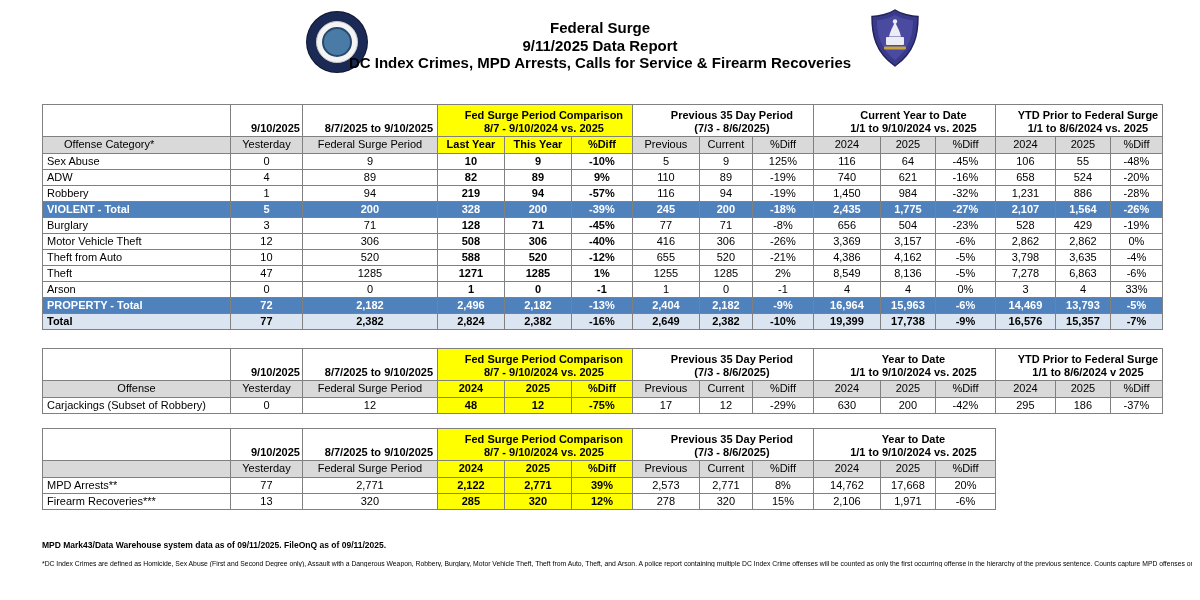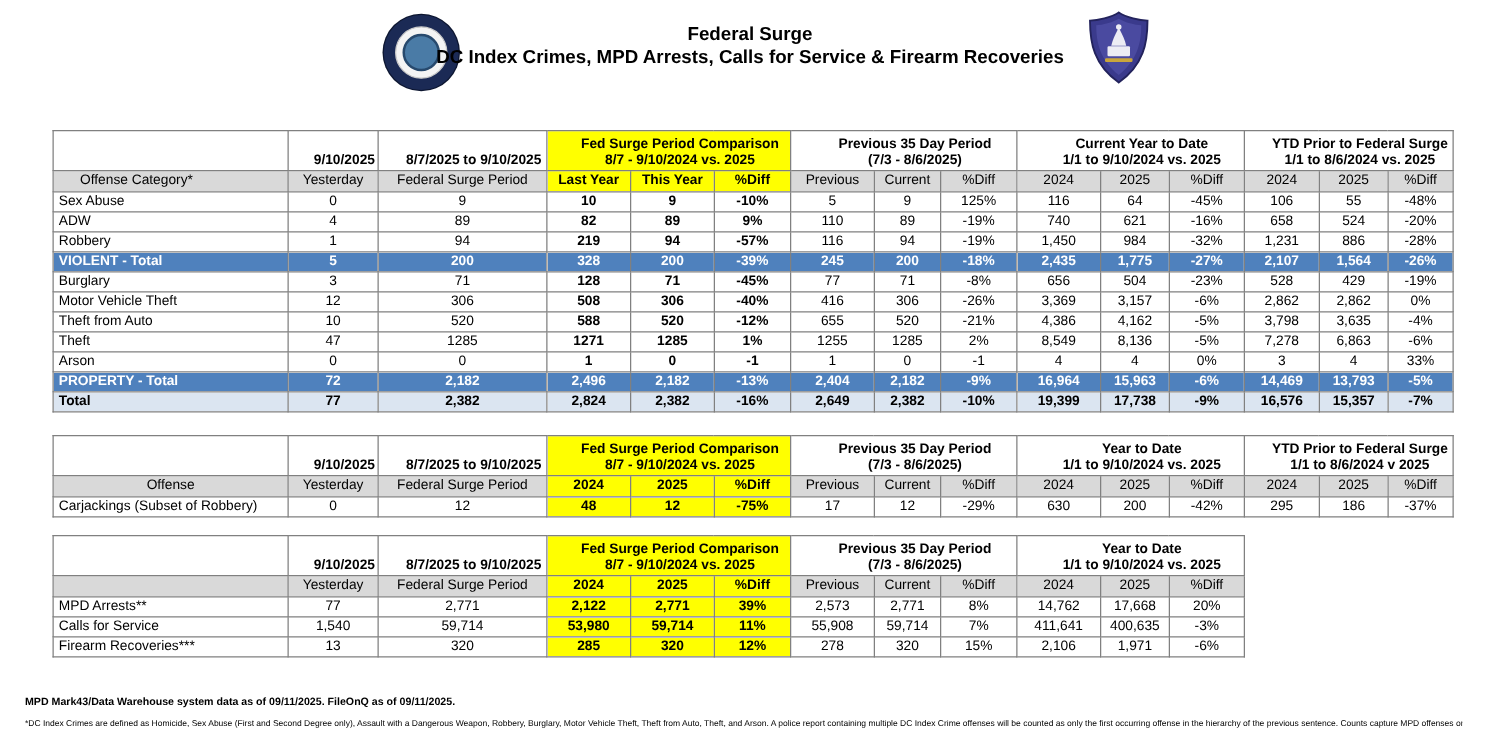--- a/index.html
+++ b/index.html
@@ -48,35 +48,36 @@
   .rpt .gh.yellow { background: var(--yellow, #FFFF00); }
   .rpt .sh { height: 17px; background: var(--grey, #D9D9D9); }
   .rpt .sh.yellow { background: var(--yellow, #FFFF00); font-weight: bold; }
   .rpt .sh.first-left { text-align: left; padding-left: 21px; }
   .rpt td.lbl { text-align: left; padding-left: 4px; }
   .rpt td.fsb { font-weight: bold; }
   .rpt td.yellow { background: var(--yellow, #FFFF00); font-weight: bold; }
   .rpt tr.section-total td { background: var(--blue, #4F81BD); color: #fff; font-weight: bold; }
   .rpt tr.grand-total td { background: var(--lightblue, #DBE5F1); font-weight: bold; }
 
-  .footnotes { margin-left: 20px; margin-top: 30px; width: 1150px; }
+  .footnotes { margin-left: 42px; margin-top: 30px; width: 1150px; }
   .fn-bold { font-size: 8.5px; font-weight: bold; }
   .fn-small { font-size: 6.8px; margin-top: 10px; white-space: nowrap; overflow: hidden; width: 1150px; }
 </style>
 </head>
 <body>
 
 <div class="hdr">
   <div class="logo-seal">
     <div class="ring">
       <div class="core"></div>
     </div>
   </div>
   <div class="hdr-title">
     <div>Federal Surge</div>
+    <div>9/11/2025 Data Report</div>
     <div>DC Index Crimes, MPD Arrests, Calls for Service &amp; Firearm Recoveries</div>
   </div>
   <div class="logo-badge">
     <svg width="54" height="60" viewBox="0 0 54 60">
       <path d="M27 2 C21 6 10 8.5 4 8.5 C4 26 7 44 27 58 C47 44 50 26 50 8.5 C44 8.5 33 6 27 2 Z" fill="#3A3A8C" stroke="#23235C" stroke-width="1.5"></path>
       <path d="M27 7 C22 10 14 12 9 12.2 C9 26 12 40 27 52 C42 40 45 26 45 12.2 C40 12 32 10 27 7 Z" fill="#4A4AA0"></path>
       <circle cx="27" cy="13.5" r="2.2" fill="#ECECF4"></circle>
       <path d="M27 14 C24 20 22 24 21 28.5 L33 28.5 C32 24 30 20 27 14 Z" fill="#ECECF4"></path>
       <rect x="18" y="29" width="18" height="8" rx="1" fill="#ECECF4"></rect>
       <rect x="16" y="38.5" width="22" height="3" rx="1" fill="#C9A53C"></rect>
@@ -474,34 +475,20 @@
           <td class=" yellow">2,771</td>
           <td class=" yellow">39%</td>
           <td>2,573</td>
           <td>2,771</td>
           <td>8%</td>
           <td>14,762</td>
           <td>17,668</td>
           <td>20%</td>
         </tr>
         <tr class="normal">
-          <td class="lbl">Calls for Service</td>
-          <td>1,540</td>
-          <td>59,714</td>
-          <td class=" yellow">53,980</td>
-          <td class=" yellow">59,714</td>
-          <td class=" yellow">11%</td>
-          <td>55,908</td>
-          <td>59,714</td>
-          <td>7%</td>
-          <td>411,641</td>
-          <td>400,635</td>
-          <td>-3%</td>
-        </tr>
-        <tr class="normal">
           <td class="lbl">Firearm Recoveries***</td>
           <td>13</td>
           <td>320</td>
           <td class=" yellow">285</td>
           <td class=" yellow">320</td>
           <td class=" yellow">12%</td>
           <td>278</td>
           <td>320</td>
           <td>15%</td>
           <td>2,106</td>

